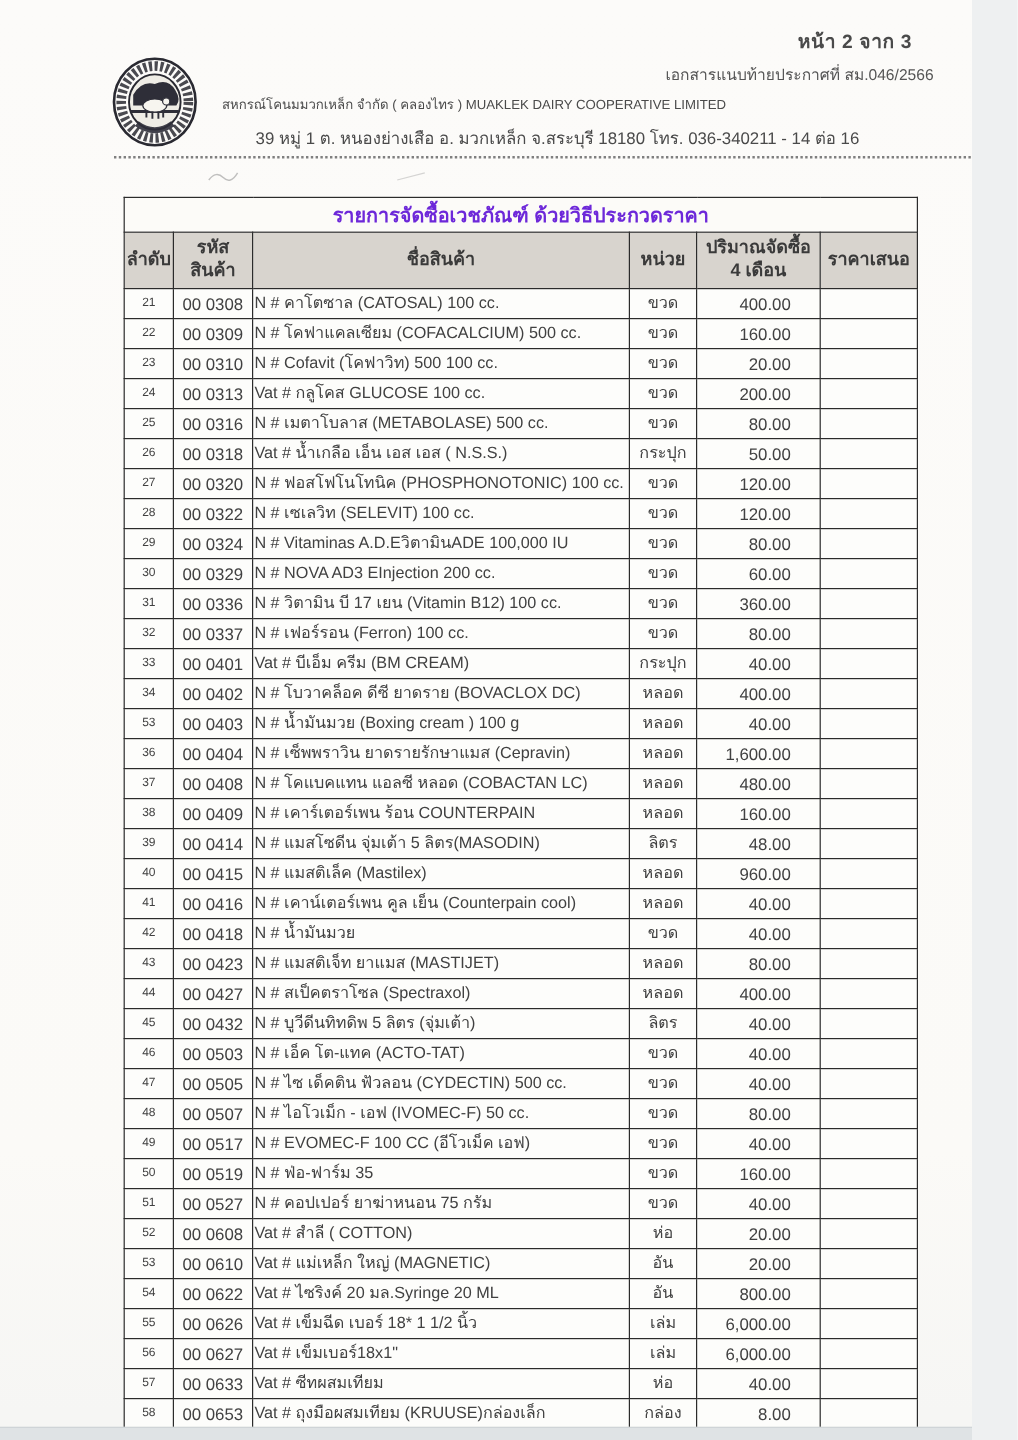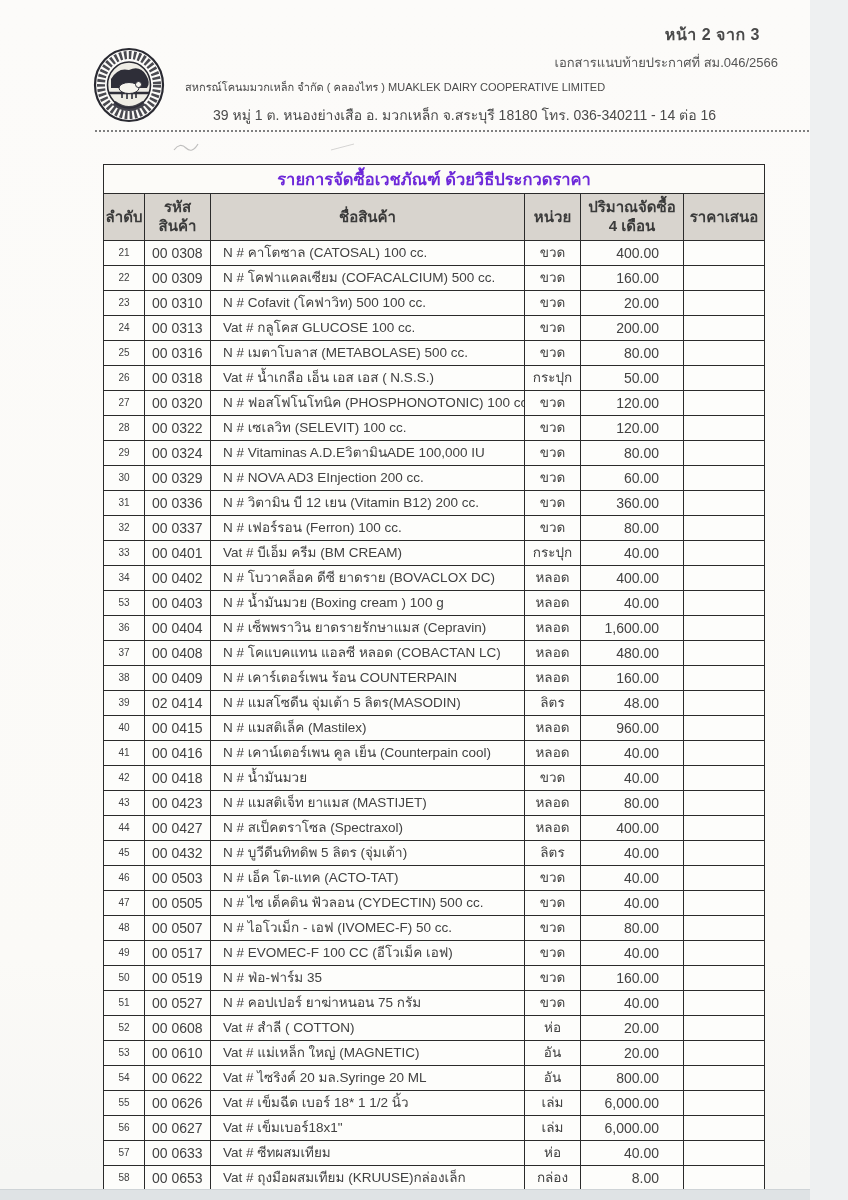--- a/index.html
+++ b/index.html
@@ -54,21 +54,21 @@
     color:#6d28d9;background:#fcfbf8;border-bottom:1.5px solid #2b2b2b;
   }
   .doc-table thead .hdr{
     height:44px;background:#d8d4ce;
     font-size:15px;font-weight:bold;text-align:center;color:#3a3a3a;
     white-space:pre-line;line-height:1.25;
   }
   .doc-table tbody td{height:22px;font-size:13.5px;color:#414141;line-height:1;}
   .doc-table td.c0{text-align:center;font-size:10px;}
   .doc-table td.c1{padding-left:7px;font-size:14px;}
-  .doc-table td.c2{padding-left:12px;}
+  .doc-table td.c2{padding-left:1px;}
   .doc-table td.c3{text-align:center;}
   .doc-table td.c4{text-align:right;padding-right:24px;font-size:14px;}
   .doc-table td.c5{background:#fdfdfb;}
   .artifact{position:absolute;color:#8f8f8f;pointer-events:none;}
   .a1{left:172px;top:140px;width:34px;height:14px;opacity:.55;}
   .a2{left:624px;top:168px;font-size:11px;opacity:.6;transform:rotate(-8deg);}
   .a3{left:594px;top:306px;font-size:11px;opacity:.5;}
   .a4{left:330px;top:142px;width:26px;height:10px;opacity:.4;}
 </style>
 </head>
@@ -207,21 +207,21 @@
           <td class="c0">30</td>
           <td class="c1">00 0329</td>
           <td class="c2">N # NOVA AD3 EInjection 200 cc.</td>
           <td class="c3">ขวด</td>
           <td class="c4">60.00</td>
           <td class="c5"></td>
         </tr>
         <tr>
           <td class="c0">31</td>
           <td class="c1">00 0336</td>
-          <td class="c2">N # วิตามิน บี 12 เยน (Vitamin B12) 200 cc.</td>
+          <td class="c2">N # วิตามิน บี 17 เยน (Vitamin B12) 100 cc.</td>
           <td class="c3">ขวด</td>
           <td class="c4">360.00</td>
           <td class="c5"></td>
         </tr>
         <tr>
           <td class="c0">32</td>
           <td class="c1">00 0337</td>
           <td class="c2">N # เฟอร์รอน (Ferron) 100 cc.</td>
           <td class="c3">ขวด</td>
           <td class="c4">80.00</td>
@@ -270,21 +270,21 @@
         <tr>
           <td class="c0">38</td>
           <td class="c1">00 0409</td>
           <td class="c2">N # เคาร์เตอร์เพน ร้อน COUNTERPAIN</td>
           <td class="c3">หลอด</td>
           <td class="c4">160.00</td>
           <td class="c5"></td>
         </tr>
         <tr>
           <td class="c0">39</td>
-          <td class="c1">02 0414</td>
+          <td class="c1">00 0414</td>
           <td class="c2">N # แมสโซดีน จุ่มเต้า 5 ลิตร(MASODIN)</td>
           <td class="c3">ลิตร</td>
           <td class="c4">48.00</td>
           <td class="c5"></td>
         </tr>
         <tr>
           <td class="c0">40</td>
           <td class="c1">00 0415</td>
           <td class="c2">N # แมสติเล็ค (Mastilex)</td>
           <td class="c3">หลอด</td>

